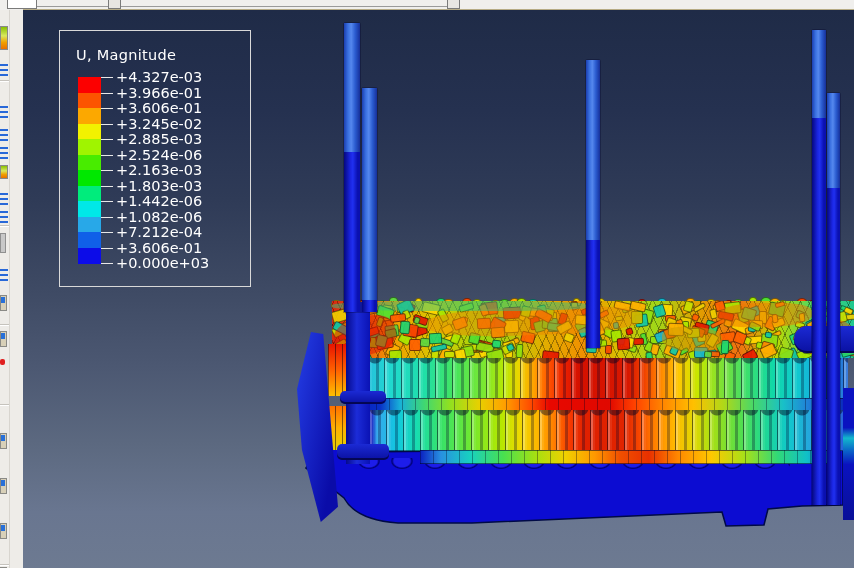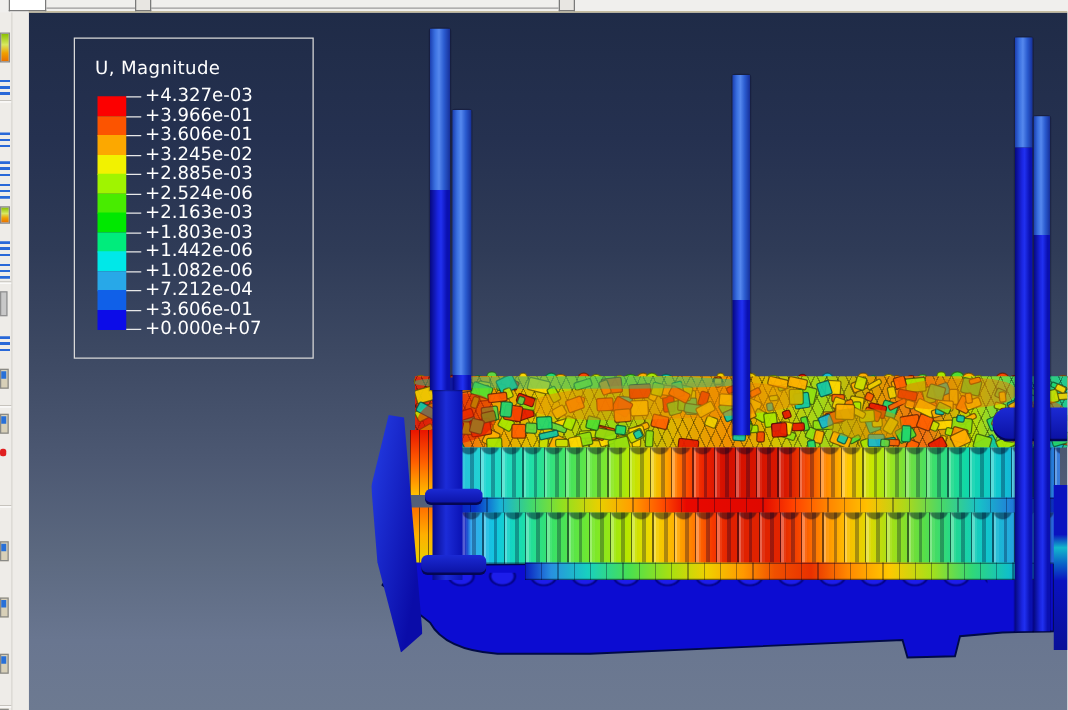--- a/index.html
+++ b/index.html
@@ -464,18 +464,18 @@
           <div style="position: absolute; left: 0px; top: 22px;">+3.606e-01</div>
           <div style="position: absolute; left: 0px; top: 37.5px;">+3.245e-02</div>
           <div style="position: absolute; left: 0px; top: 53px;">+2.885e-03</div>
           <div style="position: absolute; left: 0px; top: 68.5px;">+2.524e-06</div>
           <div style="position: absolute; left: 0px; top: 84px;">+2.163e-03</div>
           <div style="position: absolute; left: 0px; top: 99.5px;">+1.803e-03</div>
           <div style="position: absolute; left: 0px; top: 115px;">+1.442e-06</div>
           <div style="position: absolute; left: 0px; top: 130.5px;">+1.082e-06</div>
           <div style="position: absolute; left: 0px; top: 146px;">+7.212e-04</div>
           <div style="position: absolute; left: 0px; top: 161.5px;">+3.606e-01</div>
-          <div style="position: absolute; left: 0px; top: 177px;">+0.000e+07</div>
+          <div style="position: absolute; left: 0px; top: 177px;">+0.000e+03</div>
         </div>
     </div>
   </div>
 
 </div>
 
 </body></html>

